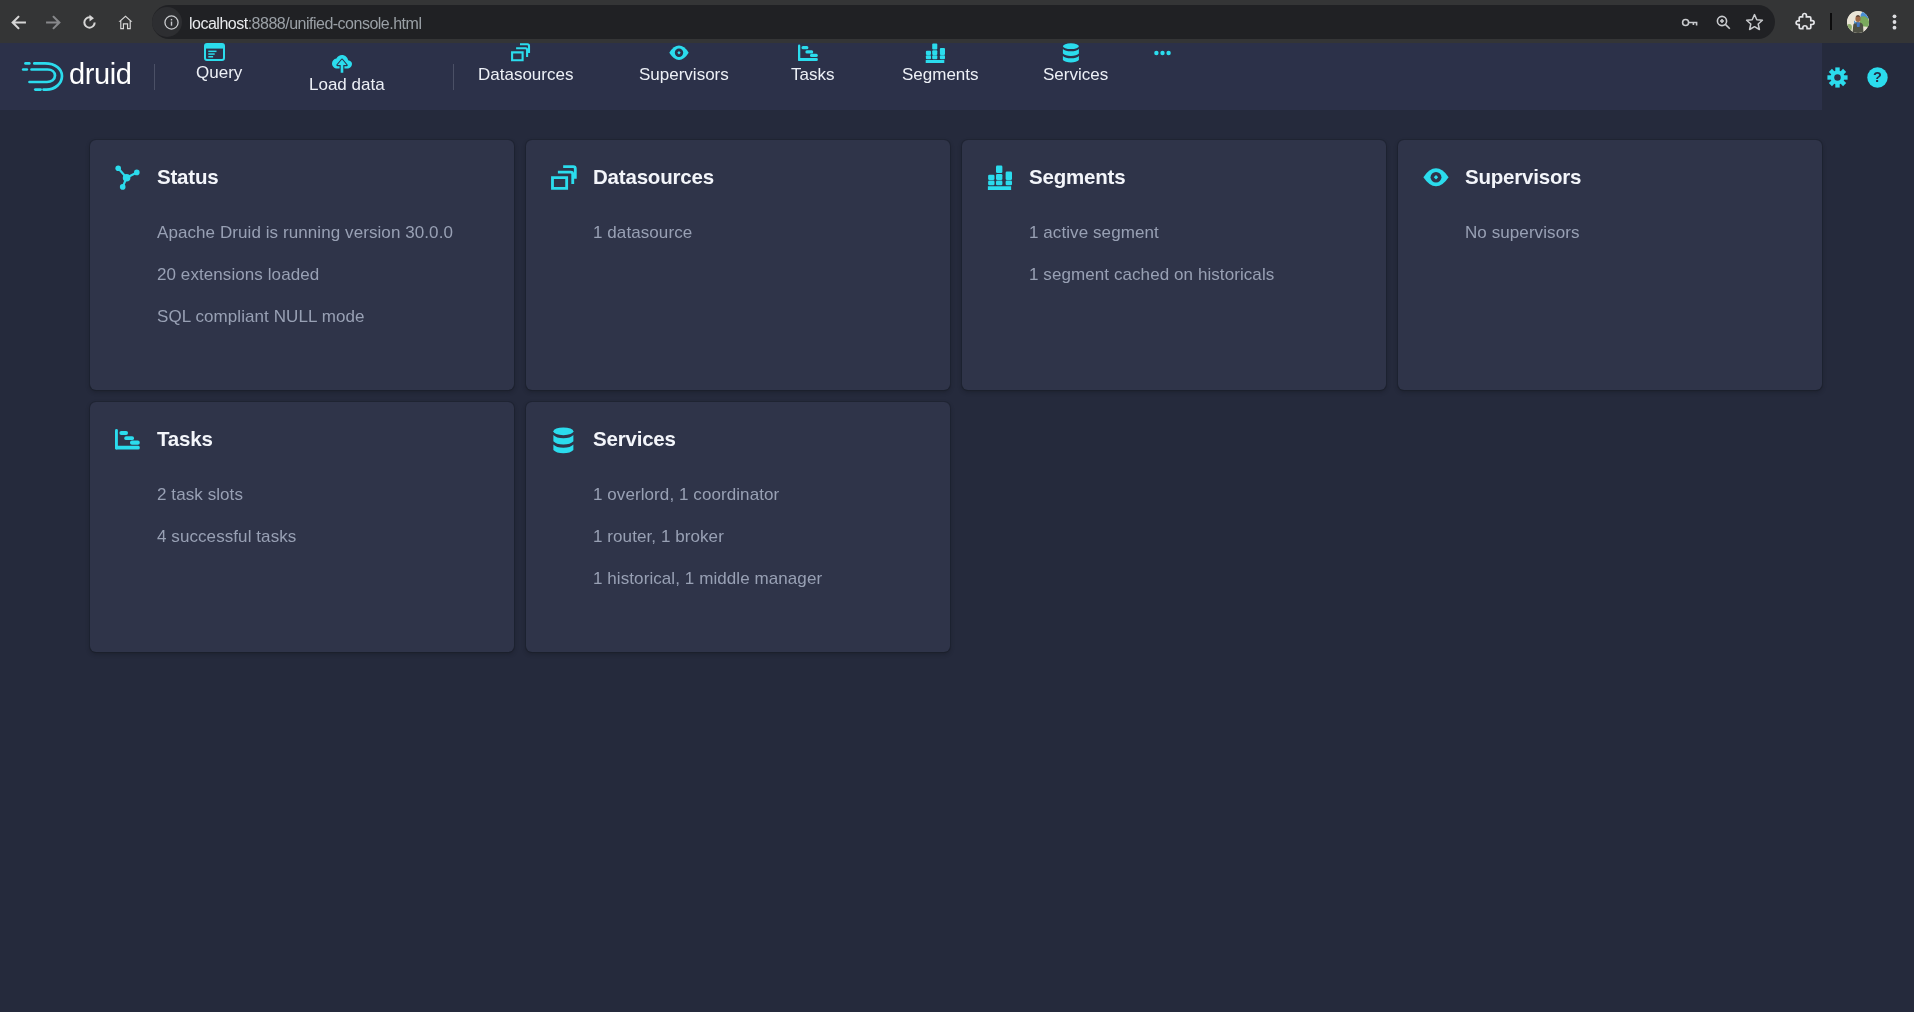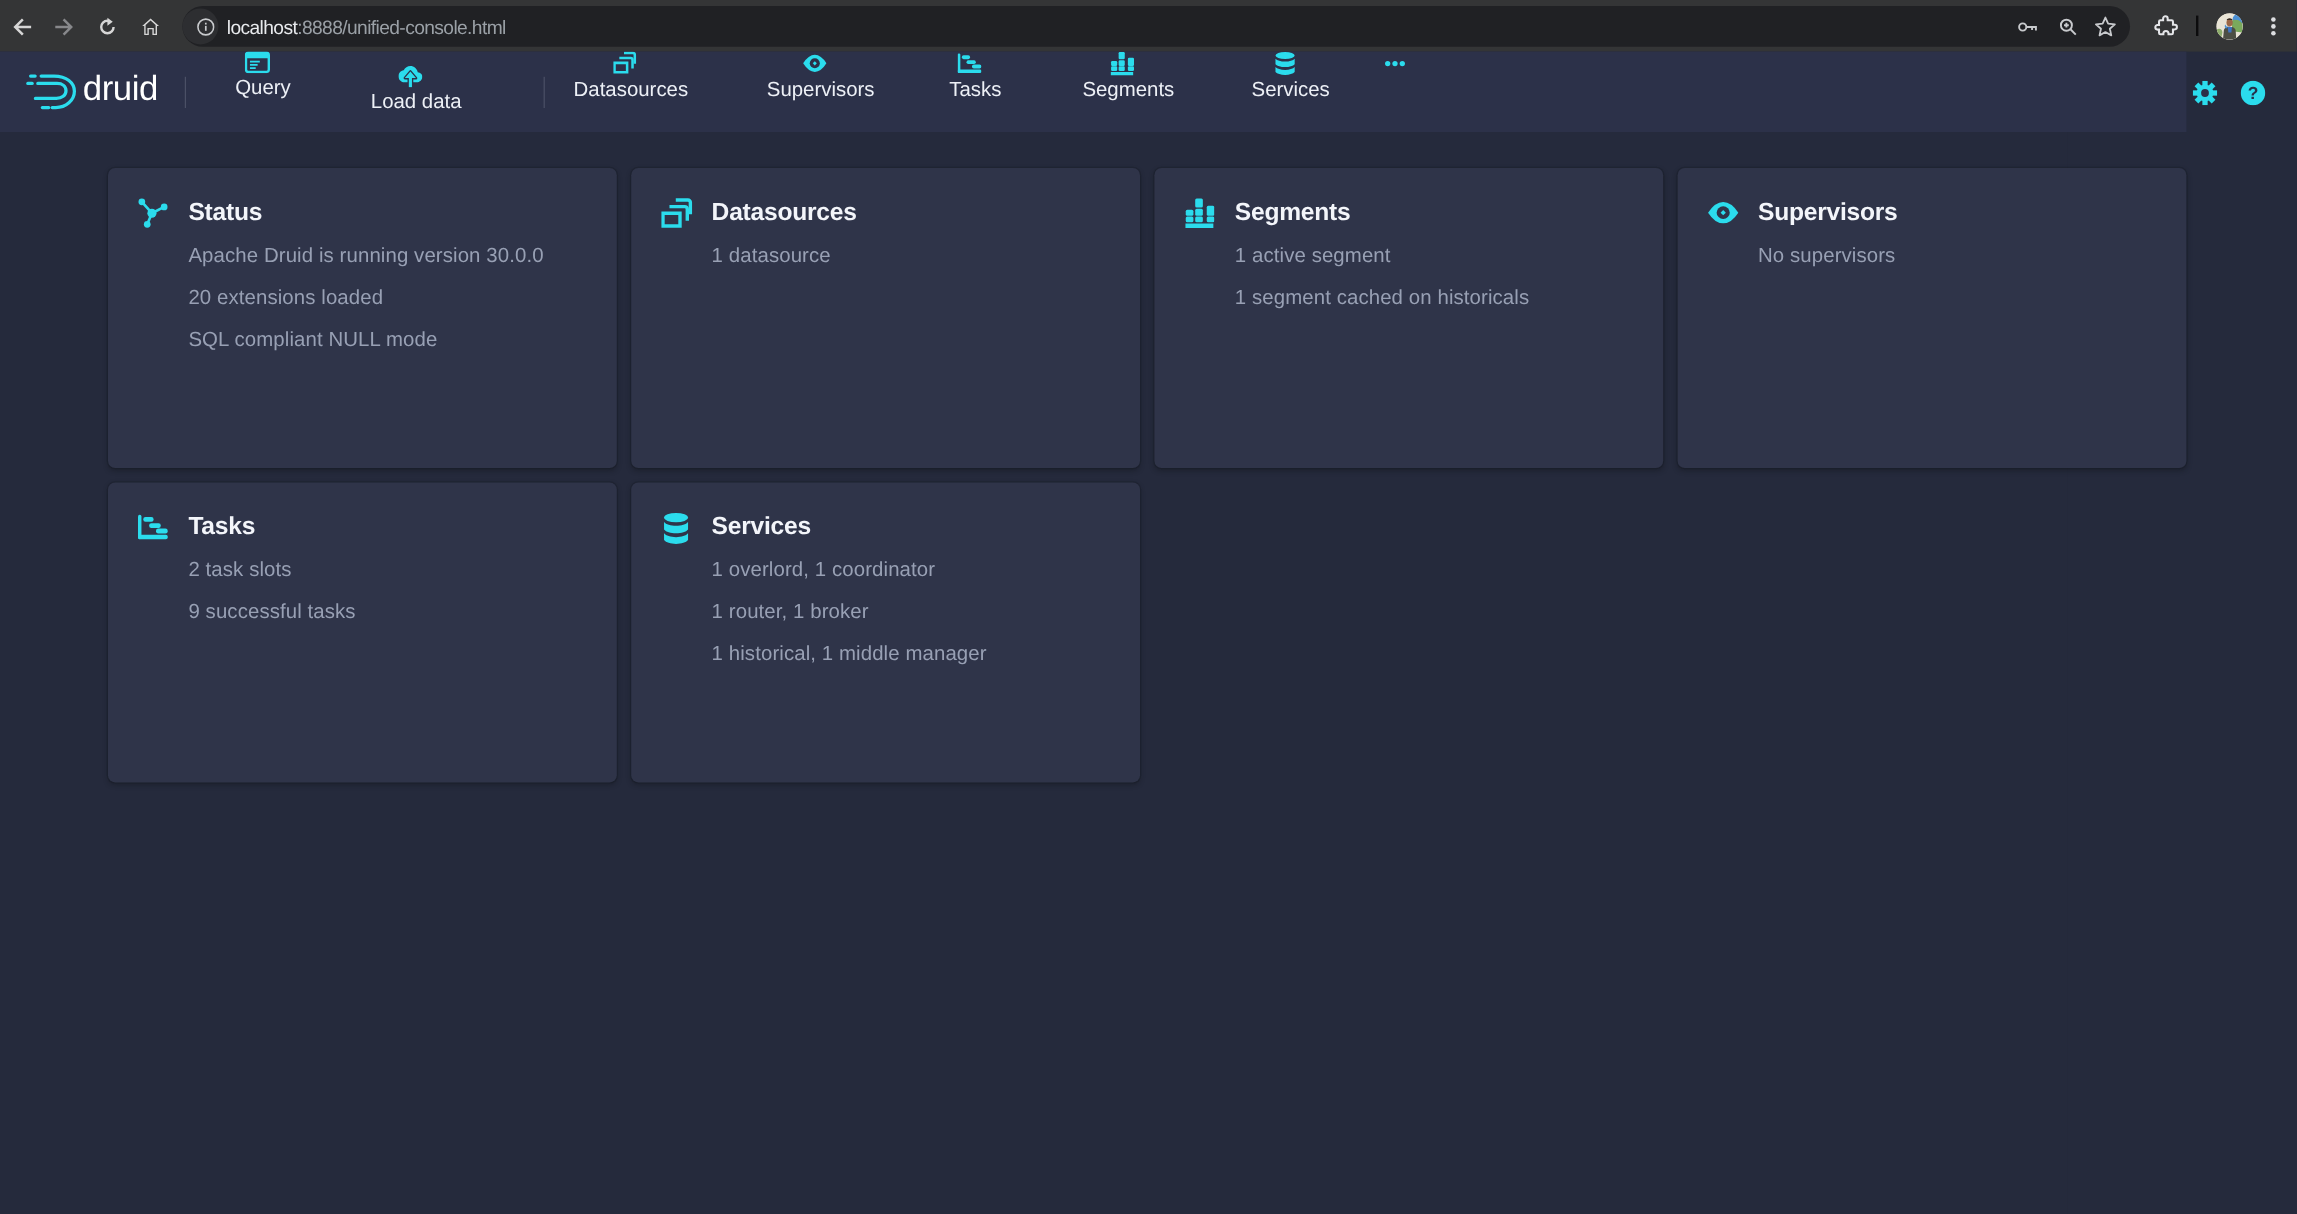--- a/index.html
+++ b/index.html
@@ -23,21 +23,21 @@
   .logo-word { position:absolute; left:69px; top:15px; font-size:29px; color:#ffffff; letter-spacing:-0.4px; }
 
   
   .page { position:relative; width:1723px; height:902px; background:#252a3c; }
   .grid { position:absolute; left:90px; top:30px; display:grid; grid-template-columns:repeat(4,424px); gap:12px; }
   .card { width:424px; height:250px; background:#2f3449; border-radius:6px;
           box-shadow:0 0 0 1px rgba(17,20,24,.20), 0 2px 4px rgba(17,20,24,.4); position:relative; }
   .card-icon { position:absolute; left:25px; top:25px; }
   .card-title { position:absolute; left:67px; top:24.9px; font-size:20.5px; font-weight:bold; color:#f3f5fa; letter-spacing:-0.2px; }
   .card-body { position:absolute; left:67px; top:61.6px; }
-  .card-body p { font-size:17px; line-height:22px; color:#98a0b4; margin-bottom:13px; letter-spacing:0.08px; }
+  .card-body p { font-size:17px; line-height:22px; color:#98a0b4; margin-bottom:13px; letter-spacing:0.08px;margin-top:20px; }
 </style>
 </head>
 <body>
 
 <div class="chrome">
   <svg class="chromeicon" style="left:10px;top:14px;" width="17" height="17" viewBox="0 0 16 16">
       <path d="M15 7 H4.9 L9.2 2.7 L7.8 1.3 L1.1 8 L7.8 14.7 L9.2 13.3 L4.9 9 H15 Z" fill="#d6d6d6"></path>
     </svg>
   <svg class="chromeicon" style="left:45px;top:14px;" width="17" height="17" viewBox="0 0 16 16">
       <path d="M1 7 H11.1 L6.8 2.7 L8.2 1.3 L14.9 8 L8.2 14.7 L6.8 13.3 L11.1 9 H1 Z" fill="#87888b"></path>
@@ -303,21 +303,21 @@
               <rect x="0" y="14.9" width="19.8" height="3" rx="1.2"></rect>
               <rect x="3.5" y="3.1" width="6.9" height="3.2" rx="1.5"></rect>
               <rect x="7.4" y="7.3" width="7.8" height="3.1" rx="1.5"></rect>
               <rect x="12" y="10.8" width="7.8" height="3.3" rx="1.5"></rect>
             </g>
           </svg>
         <div class="card-title">Tasks</div>
       </div>
       <div class="card-body">
         <p>2 task slots</p>
-        <p>9 successful tasks</p>
+        <p>4 successful tasks</p>
       </div>
     </div>
 
     <div class="card">
       <div class="card-head">
         <svg class="card-icon" style="top:24.5px;" width="25" height="27" viewBox="0 0 20 20" preserveAspectRatio="none">
             <g fill="#2bdced">
               <ellipse cx="9.9" cy="3.2" rx="8" ry="2.9"></ellipse>
               <path d="M1.9 5.9 C3.2 7.4 6.3 8.3 9.9 8.3 S16.6 7.4 17.9 5.9 V10.5 C16.6 12 13.5 12.9 9.9 12.9 S3.2 12 1.9 10.5 Z"></path>
               <path d="M1.9 12.9 C3.2 14.4 6.3 15.3 9.9 15.3 S16.6 14.4 17.9 12.9 V17.1 C16.6 18.6 13.5 19.5 9.9 19.5 S3.2 18.6 1.9 17.1 Z"></path>

